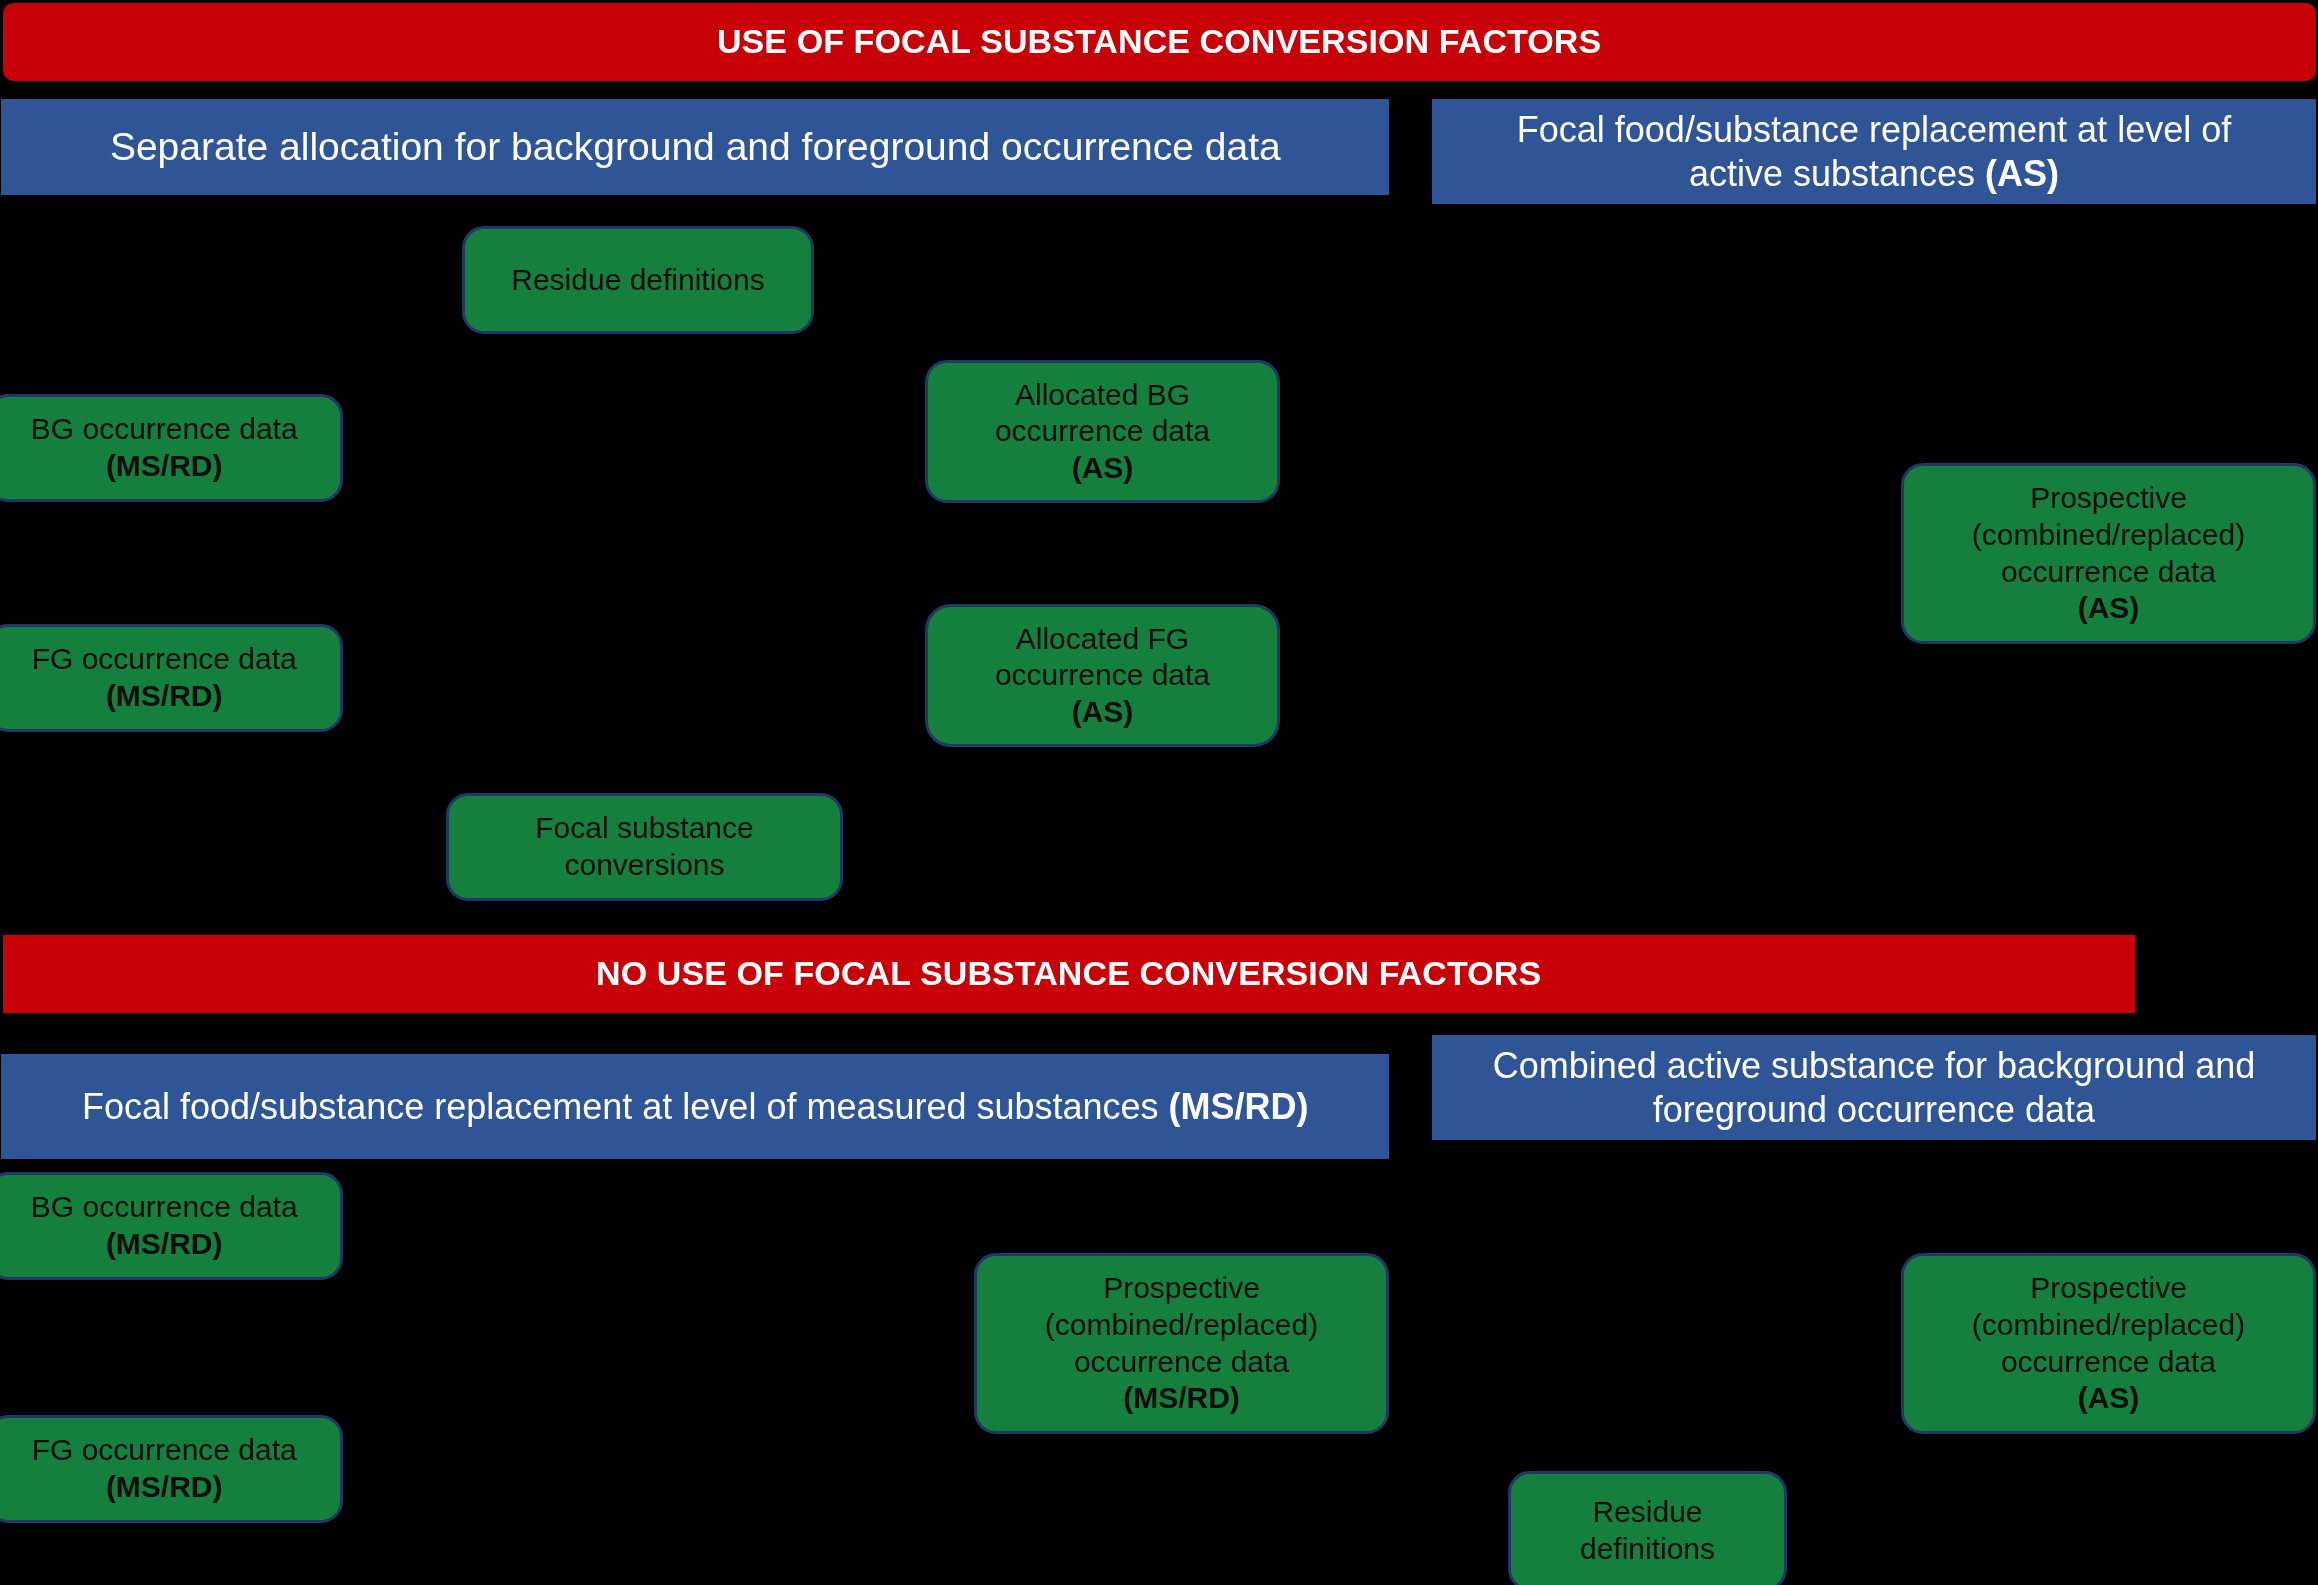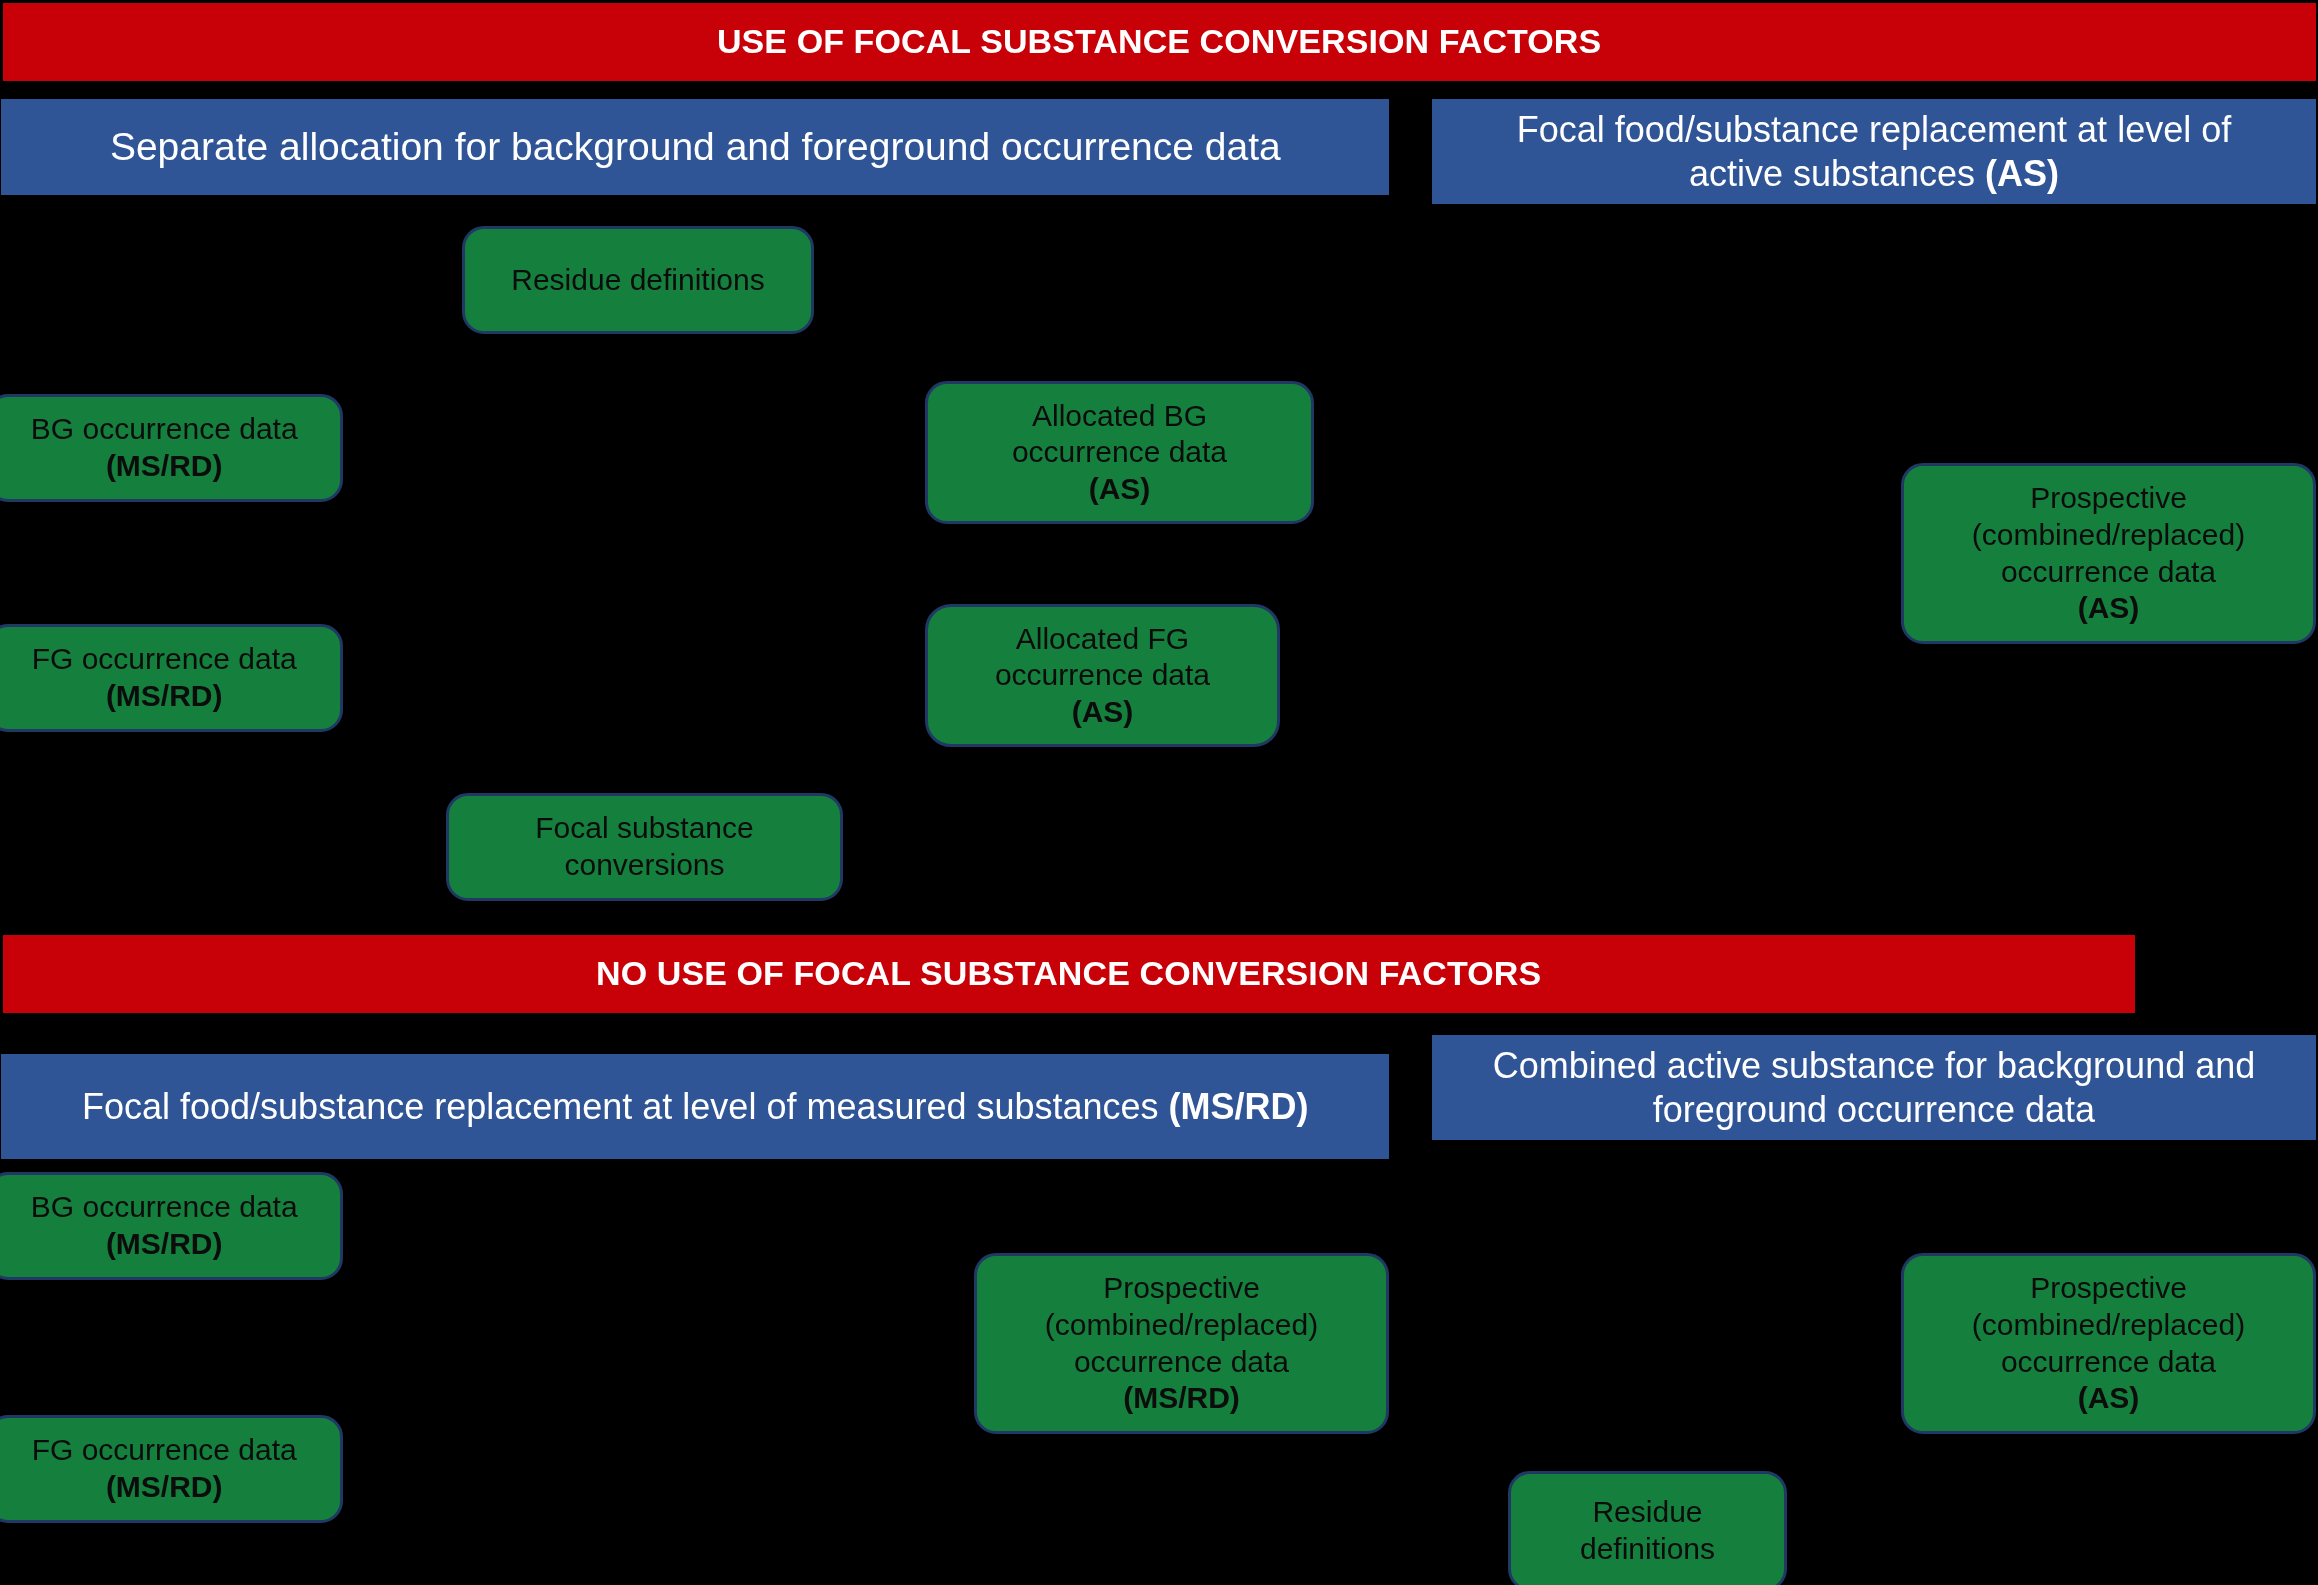--- a/index.html
+++ b/index.html
@@ -61,21 +61,21 @@
     padding: 2.6px 6.5px;
   }
   .node .b { font-weight: bold; }
   .node-txt { display: block; width: 100%; }
 </style>
 </head>
 <body>
 
 <div id="canvas">
 
-  <div class="banner" style="left:2.6px; top:2.6px; width:2313px; height:78px; font-size:34px;">
+  <div class="banner" style="left:2.6px; top:2.6px; width:2313px; height:78px; font-size:34px;border-radius:11px;">
     <span>USE OF FOCAL SUBSTANCE CONVERSION FACTORS</span>
   </div>
 
   <div class="col-head" style="left:1.3px; top:99px; width:1388px; height:96px; font-size:39px;">
     <span>Separate allocation for background and foreground occurrence data</span>
   </div>
 
   <div class="col-head" style="left:1432px; top:99px; width:884px; height:105px; font-size:36px;">
     <span>
       <span>Focal food/substance replacement at level of</span><br>
@@ -96,21 +96,21 @@
     </span>
   </div>
 
   <div class="node" style="left:-14.3px; top:624px; width:357px; height:108px; font-size:30px;">
     <span class="node-txt">
       <span>FG occurrence data</span><br>
       <span class="b">(MS/RD)</span>
     </span>
   </div>
 
-  <div class="node" style="left:925px; top:381px; width:389px; height:143px; font-size:30px;">
+  <div class="node" style="left:925px; top:360px; width:355px; height:143px; font-size:30px;">
     <span class="node-txt">
       <span>Allocated BG</span><br>
       <span>occurrence data</span><br>
       <span class="b">(AS)</span>
     </span>
   </div>
 
   <div class="node" style="left:925px; top:604px; width:355px; height:143px; font-size:30px;border-radius:26px;">
     <span class="node-txt">
       <span>Allocated FG</span><br>

